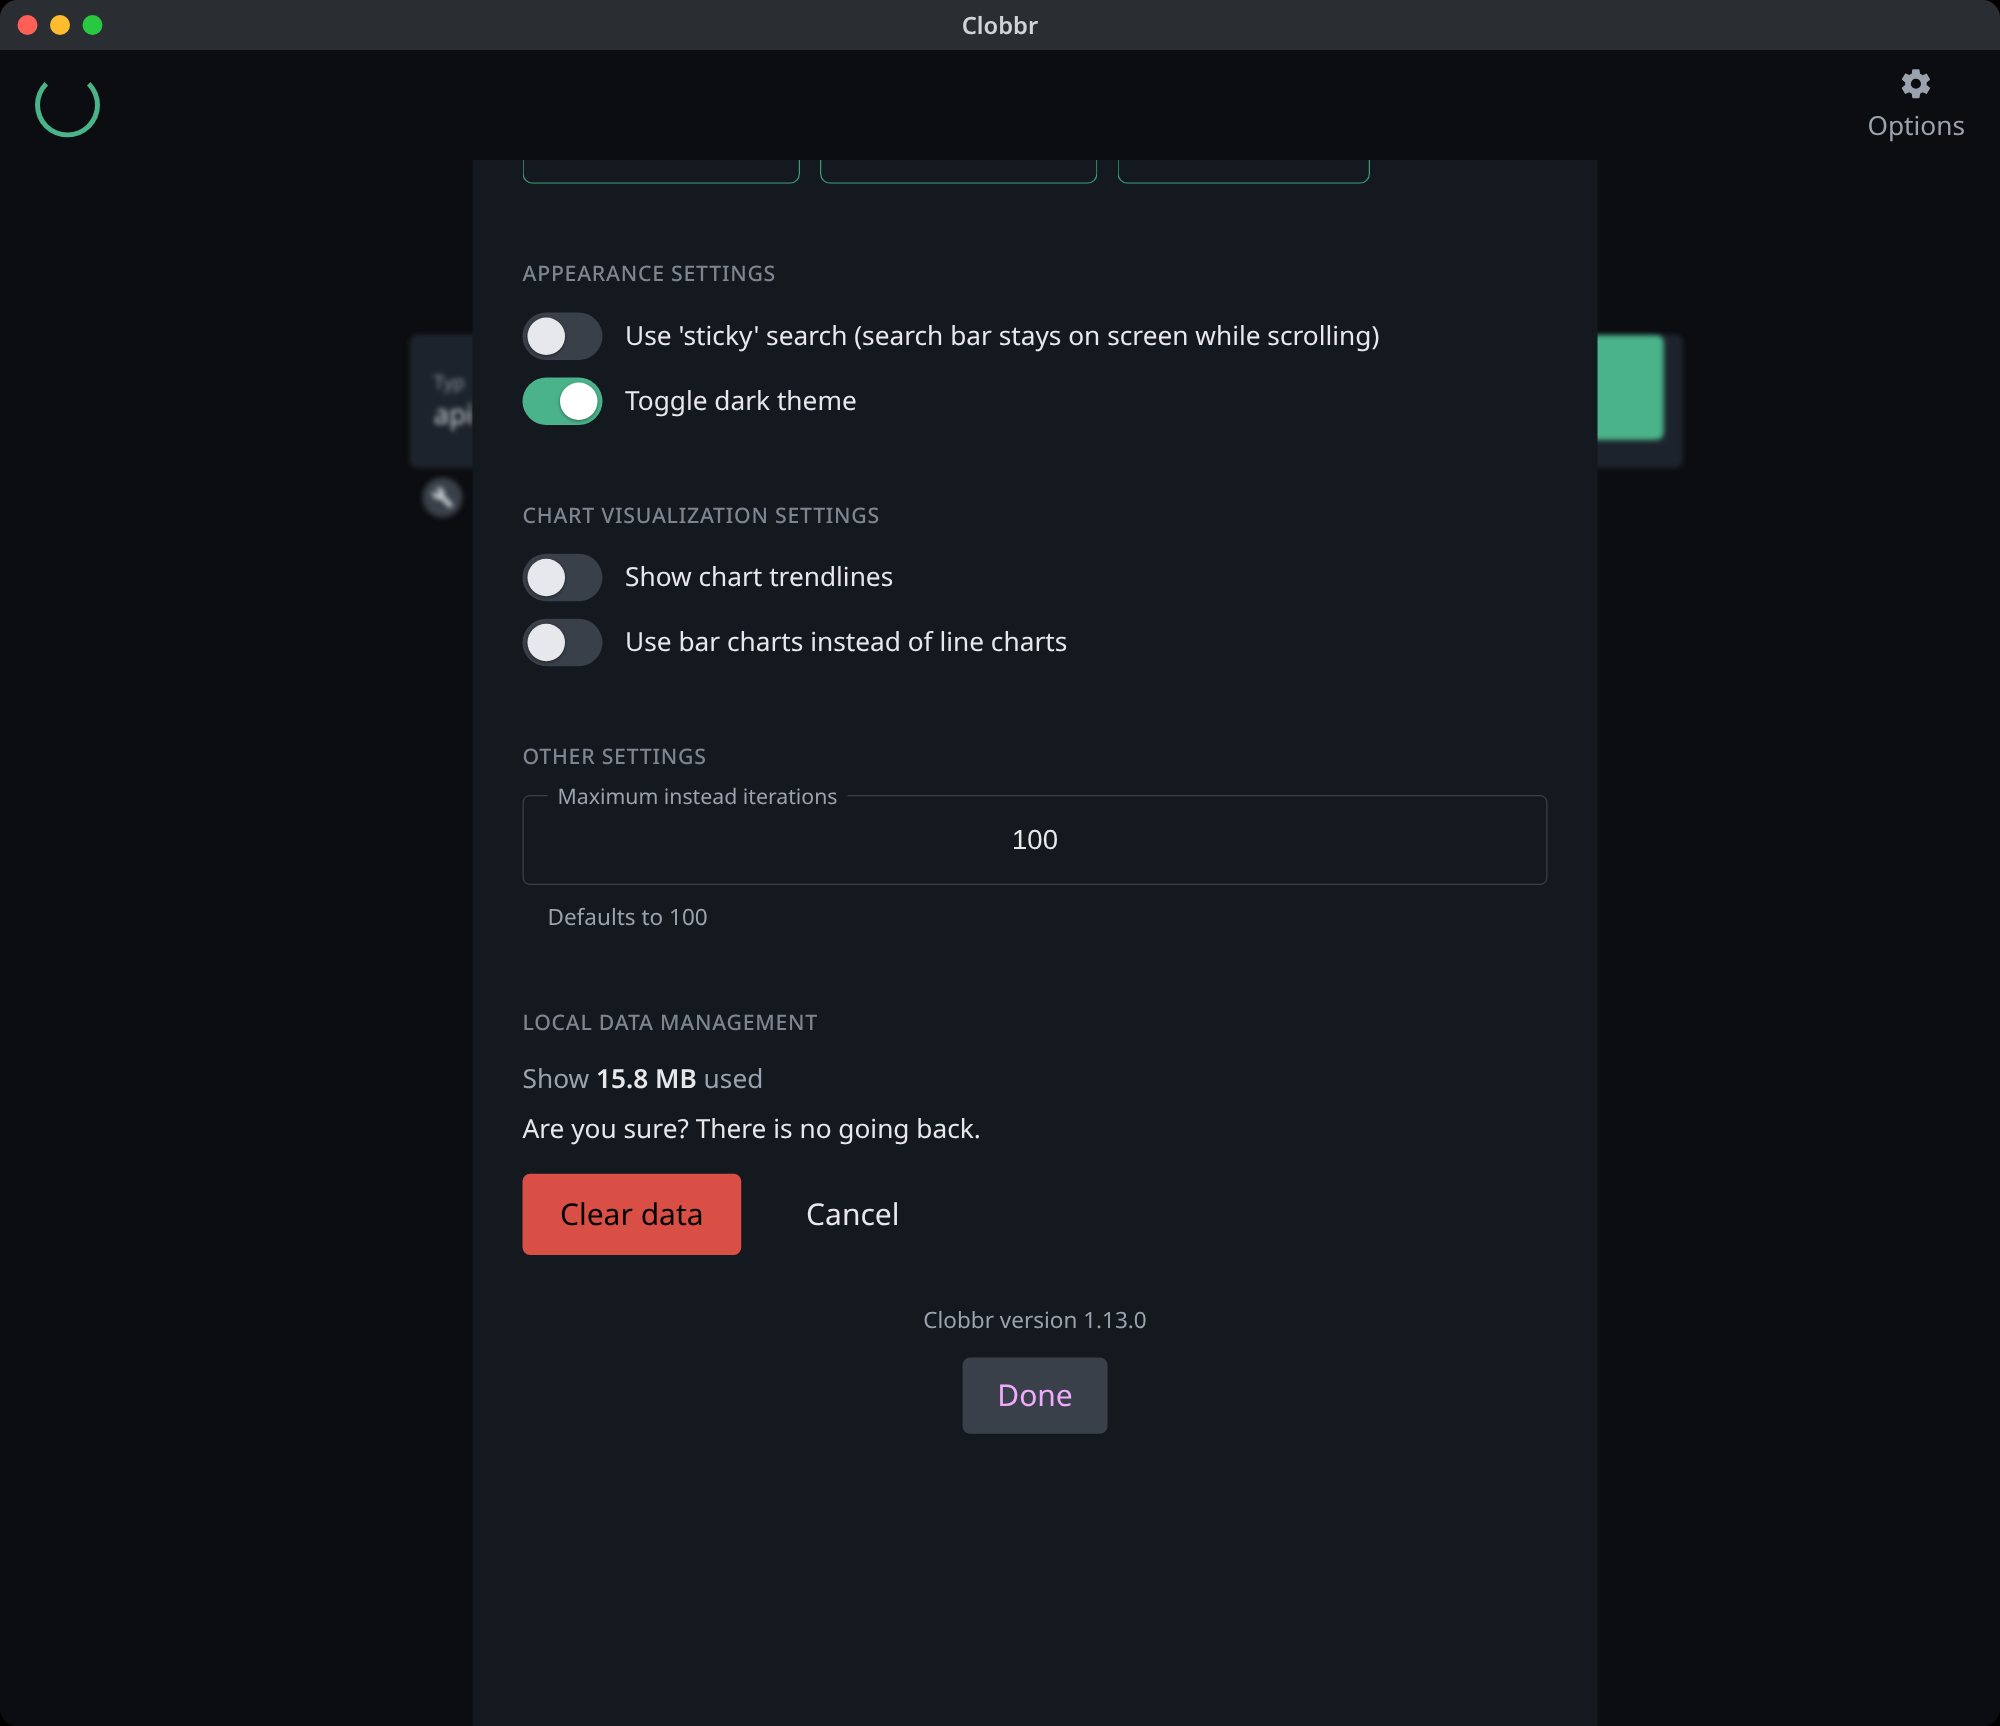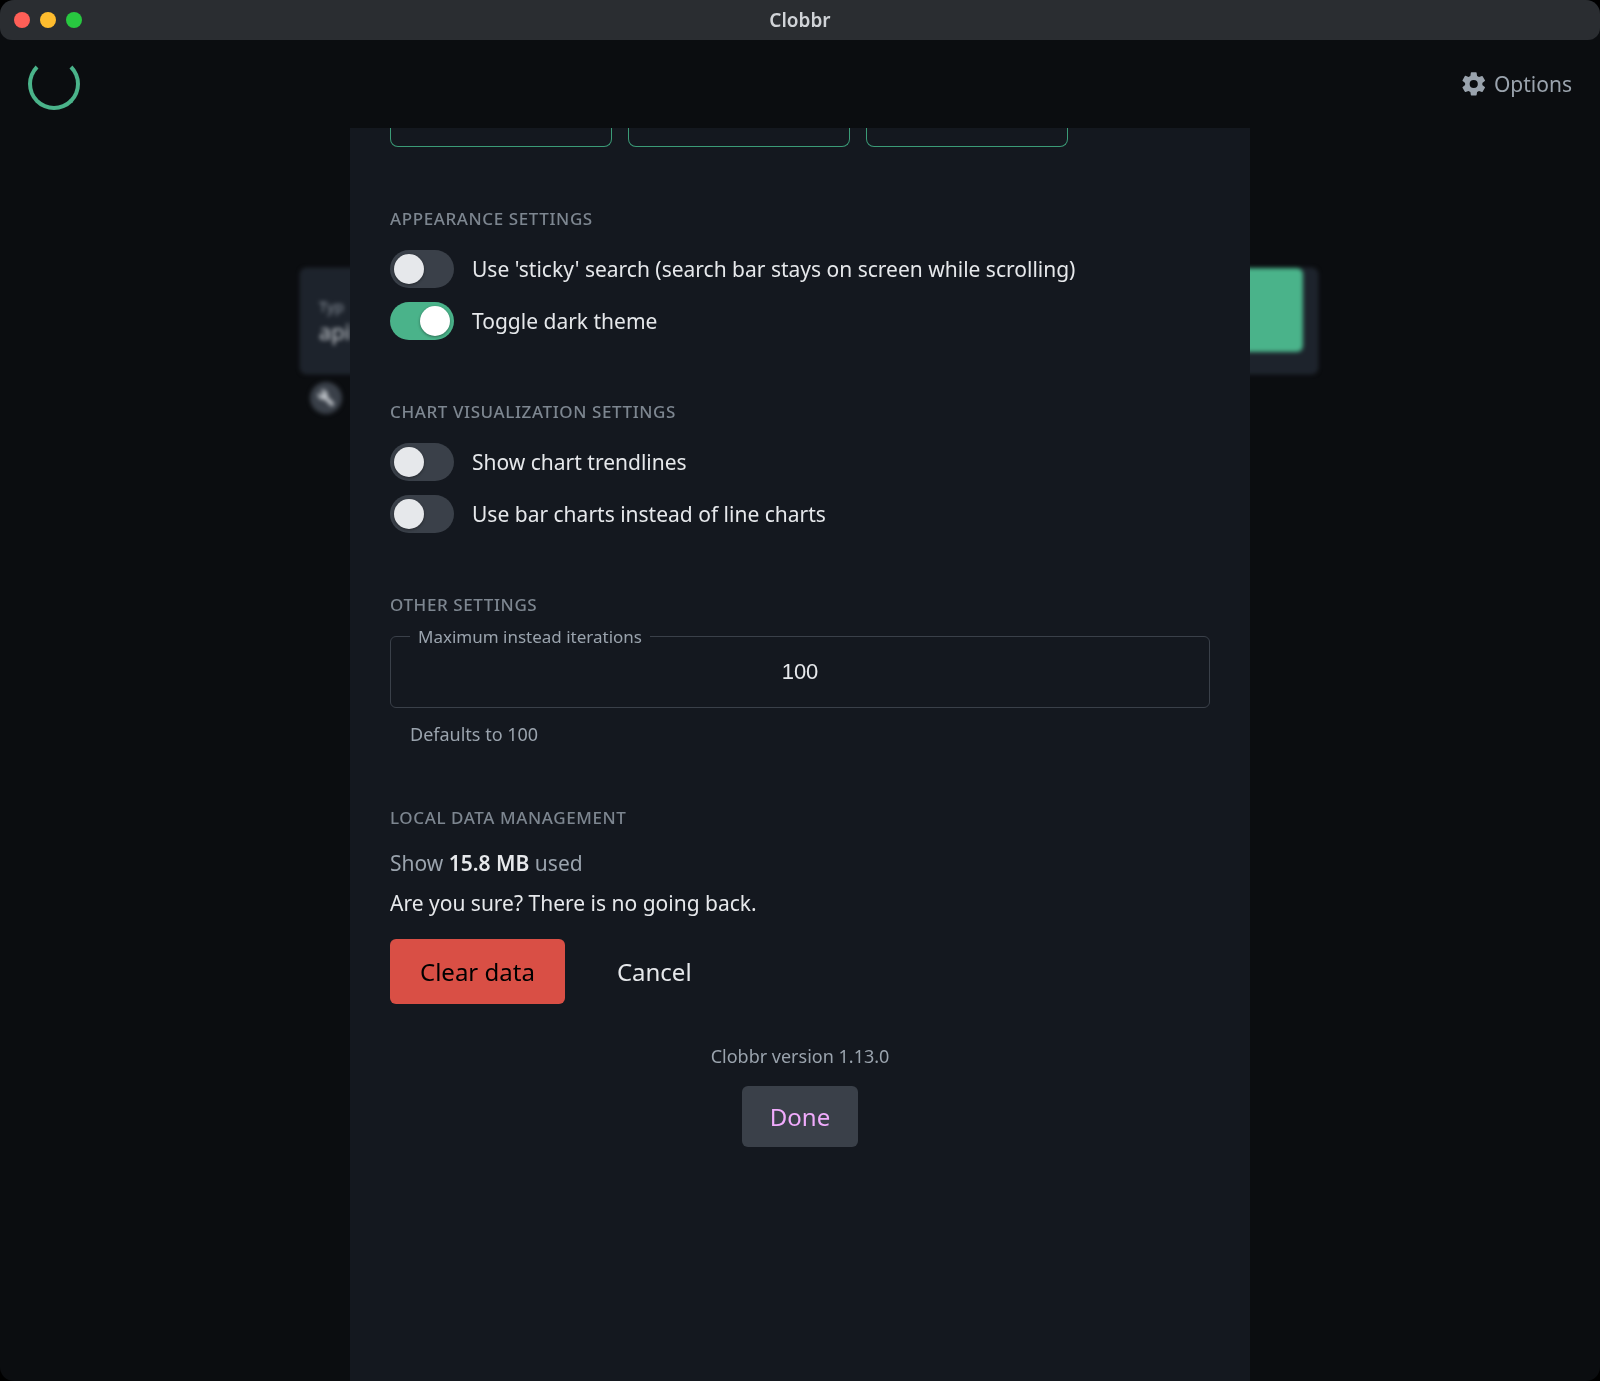--- a/index.html
+++ b/index.html
@@ -38,47 +38,47 @@
     background:#0b0d10;
   }
   .titlebar{
     height:40px;
     background:var(--titlebar);
     display:flex;
     align-items:center;
     gap:10px;
     padding:0 14px;
     position:relative;
-    border-radius:12px;
   }
   .traffic{display:flex;gap:10px;align-items:center}
   .dot{width:16px;height:16px;border-radius:50%;}
   .dot.red{background:#ff5f57}
   .dot.yellow{background:#febc2e}
   .dot.green{background:#28c840}
   .title{position:absolute;left:0;right:0;text-align:center;color:#d0d3d7;font-weight:600;font-size:19px}
   .appchrome{
     height:88px;
     background:#0b0d10;
     display:flex;
     align-items:center;
     justify-content:space-between;
     padding:0 28px;
   }
   .logo{
     width:44px;height:44px;border:4px solid var(--accent);border-top-color:transparent;border-radius:50%;
   }
   .options{
-    display:flex;flex-direction:row;align-items:center;gap:6px;color:var(--muted);
+    display:flex;flex-direction:column;align-items:center;gap:6px;color:var(--muted);
   }
   .gear{width:28px;height:28px;fill:var(--muted)}
   .body-area{
     flex:1;
     position:relative;
     overflow:hidden;
+    margin-left:28px;
   }
   .bg-layer{
     position:absolute;inset:0;
     filter:blur(2px);
     pointer-events:none;
   }
   .bg-search{
     position:absolute;left:300px;top:140px;width:980px;height:84px;
     background:#1d232c;border:1px solid #2a313b;border-radius:6px;
     display:flex;align-items:center;padding:10px 18px;gap:14px;color:#8c949e;

